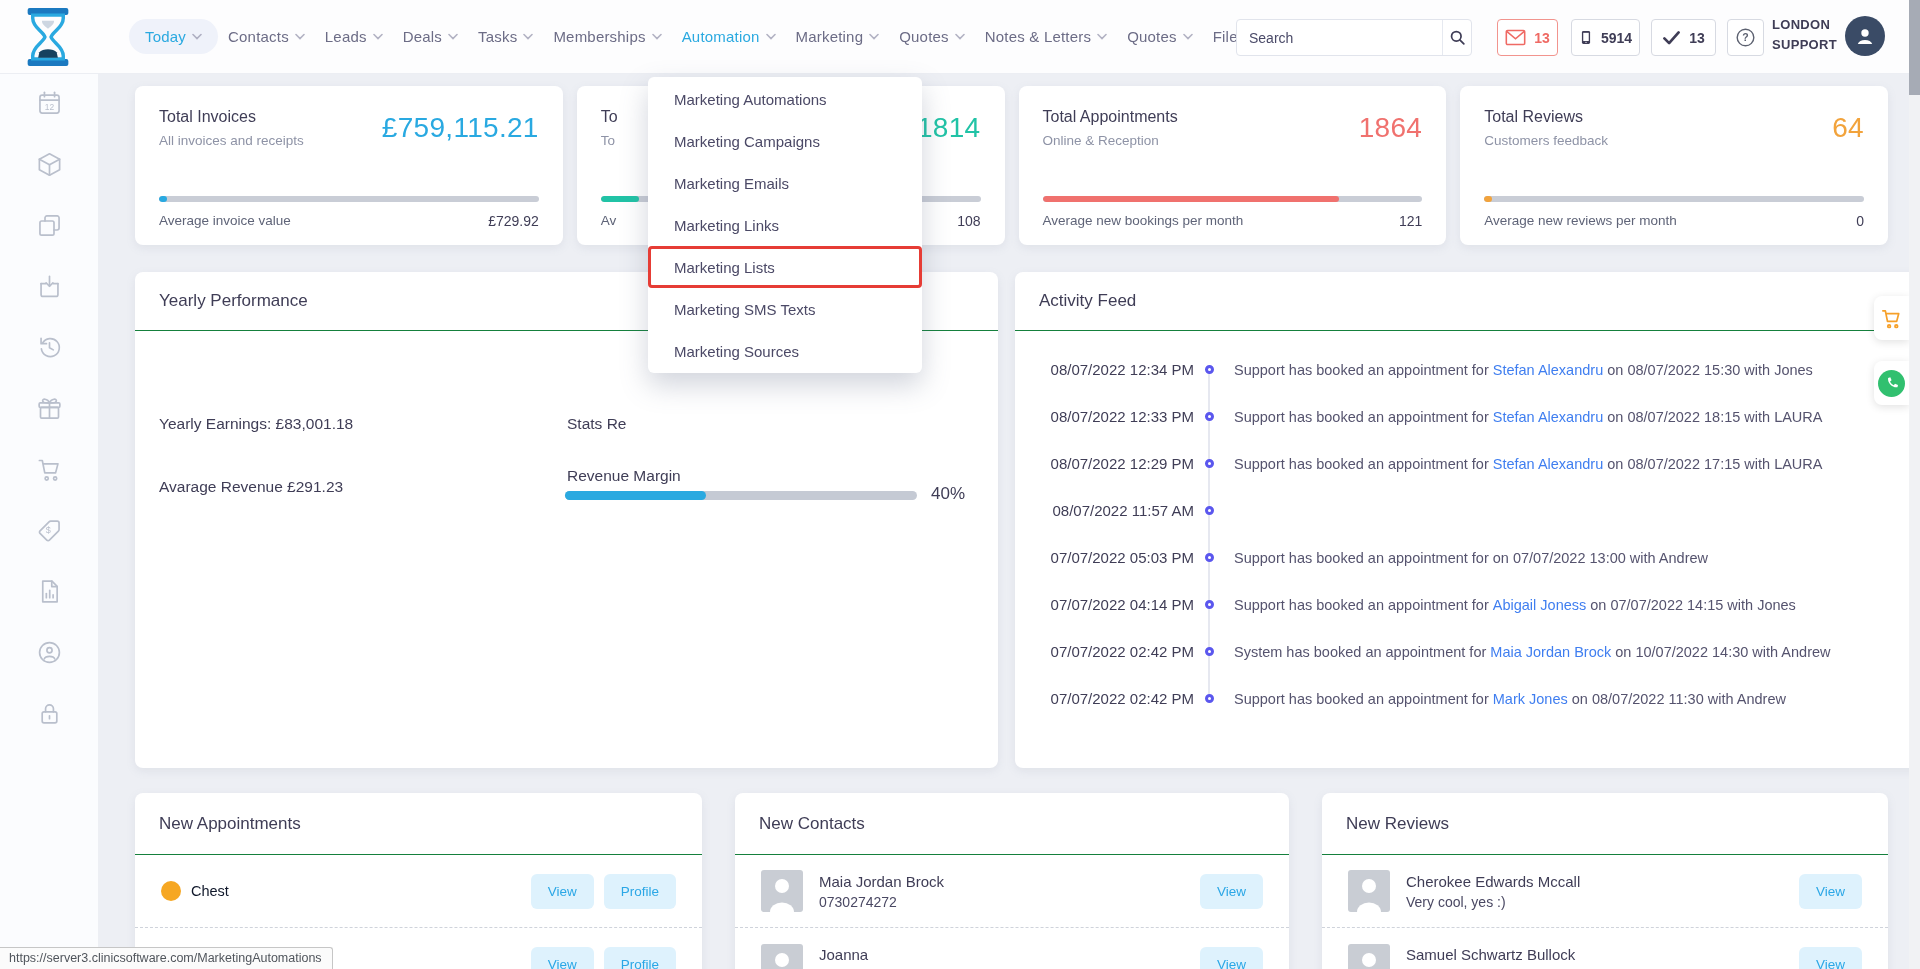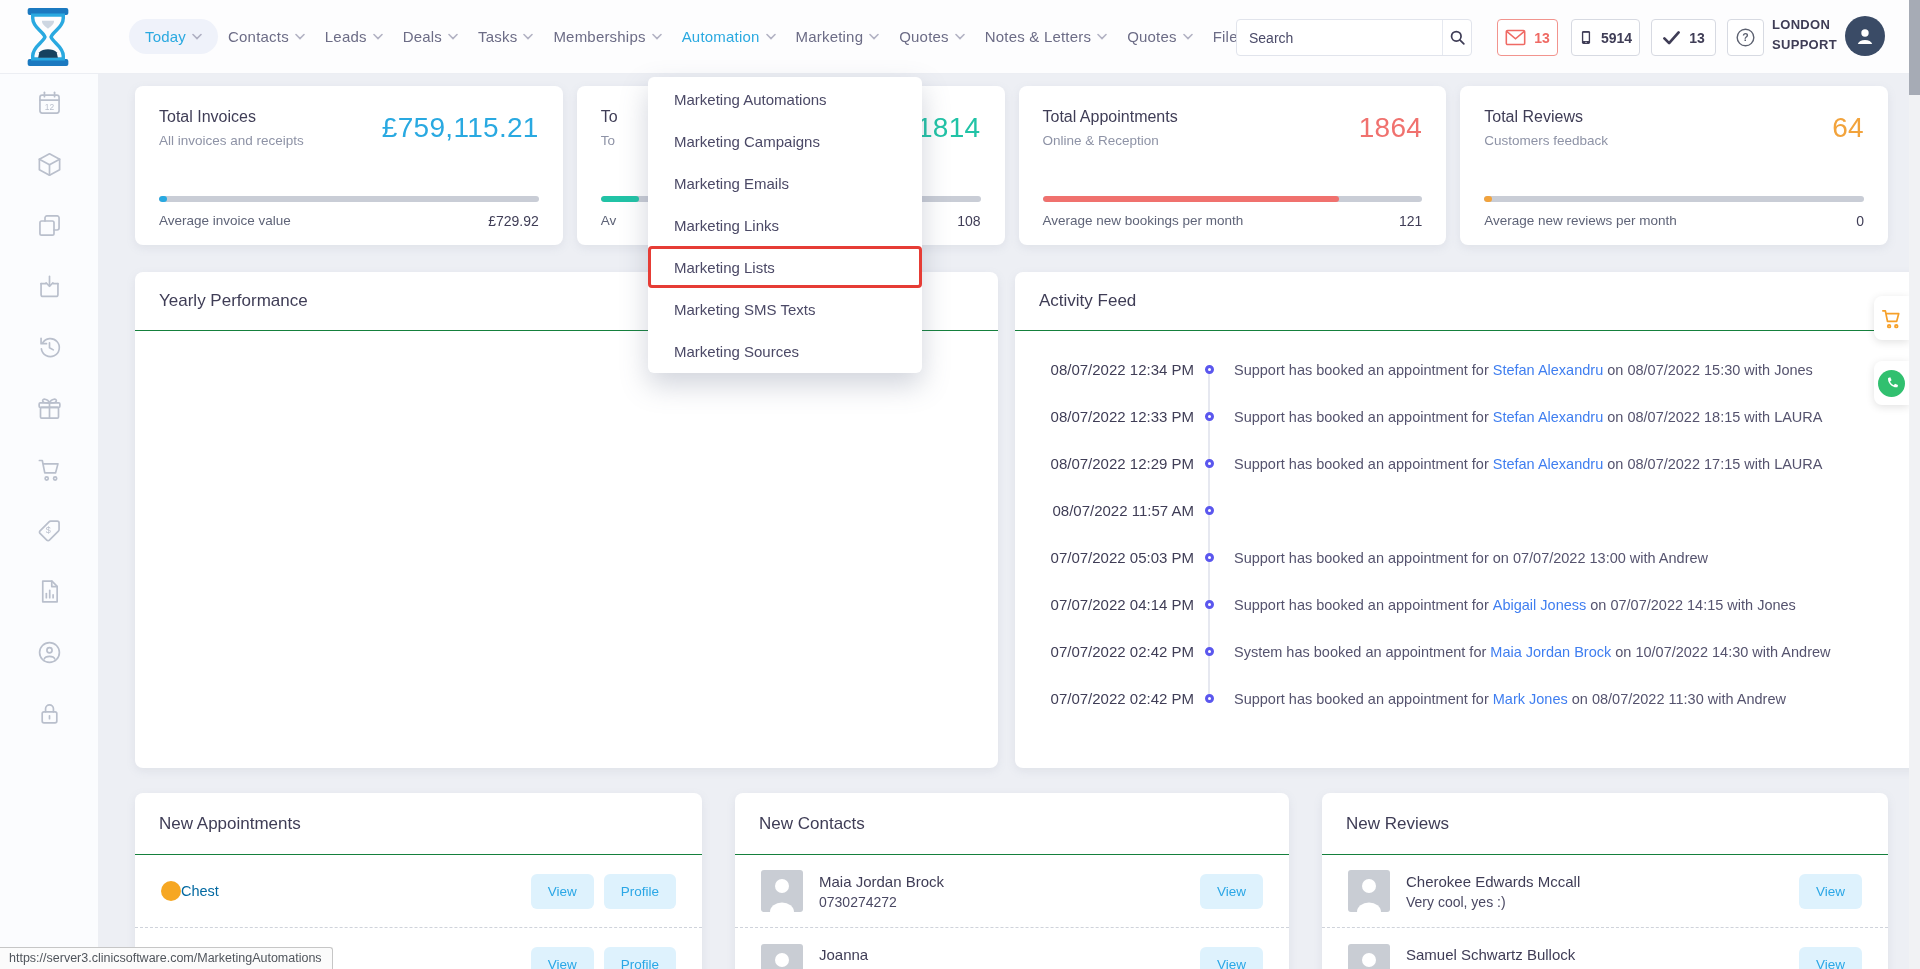--- a/index.html
+++ b/index.html
@@ -82,21 +82,21 @@
   .feed-text{flex:1;padding-left:10px;font-size:14.5px;color:#55536e;white-space:nowrap;overflow:hidden;}
   .feed-text a{color:#3f7ef0;text-decoration:none;font-weight:500;cursor:pointer;}
 
   
   .bottom-row{position:absolute;left:135px;right:32px;top:793px;display:flex;gap:33px;z-index:10;}
   .b-panel{background:#fff;border-radius:8px;box-shadow:0 3px 10px rgba(120,130,160,.12);height:240px;overflow:hidden;}
   .b-panel .panel-header{height:62px;}
   .b-row{display:flex;align-items:center;height:73px;padding:0 26px;}
   .b-row.dashed{border-bottom:1px dashed #cfd3db;}
   .appt-dot{width:20px;height:20px;border-radius:50%;background:#f6a723;flex:none;}
-  .b-label{font-size:14.5px;color:#0369a1;margin-left:0;}
+  .b-label{font-size:14.5px;color:#0f172a;margin-left:10px;}
   .b-spacer{margin-left:auto;}
   .btn-light{background:#def2fd;color:#2ba7e6;border:none;border-radius:6px;padding:10px 17px;
              font-size:13.5px;font-family:"Liberation Sans",sans-serif;cursor:pointer;margin-left:10px;}
   .c-avatar{width:42px;height:42px;flex:none;}
   .c-stack{margin-left:16px;display:flex;flex-direction:column;gap:4px;}
   .c-name{font-size:15px;font-weight:500;color:#3f3d56;}
   .c-sub{font-size:14px;color:#4a4863;}
 
   
   .dropdown{position:absolute;left:648px;top:77px;width:274px;background:#fff;border-radius:6px;z-index:60;
@@ -462,20 +462,30 @@
         <div class="sc-foot">
           <span class="sc-flabel">Average new reviews per month</span>
           <span class="sc-fvalue">0</span>
         </div>
       </div>
     </div>
 
   <div class="panel yearly-panel">
     <div class="panel-header">
       <span class="panel-title">Yearly Performance</span>
+    </div>
+    <div class="yearly-body">
+      <div class="y-earnings">Yearly Earnings: £83,001.18</div>
+      <div class="y-avg">Avarage Revenue £291.23</div>
+      <div class="y-stats">Stats Re</div>
+      <div class="y-margin-label">Revenue Margin</div>
+      <div class="y-bar">
+        <div class="y-fill" id="y-fill" style="width: 40%;"></div>
+      </div>
+      <div class="y-pct">40%</div>
     </div>
   </div>
 
   <div class="panel activity-panel">
     <div class="panel-header">
       <span class="panel-title">Activity Feed</span>
       <button class="more-btn">More</button>
     </div>
     <div class="feed" id="feed">
       <div class="feed-line"></div>

